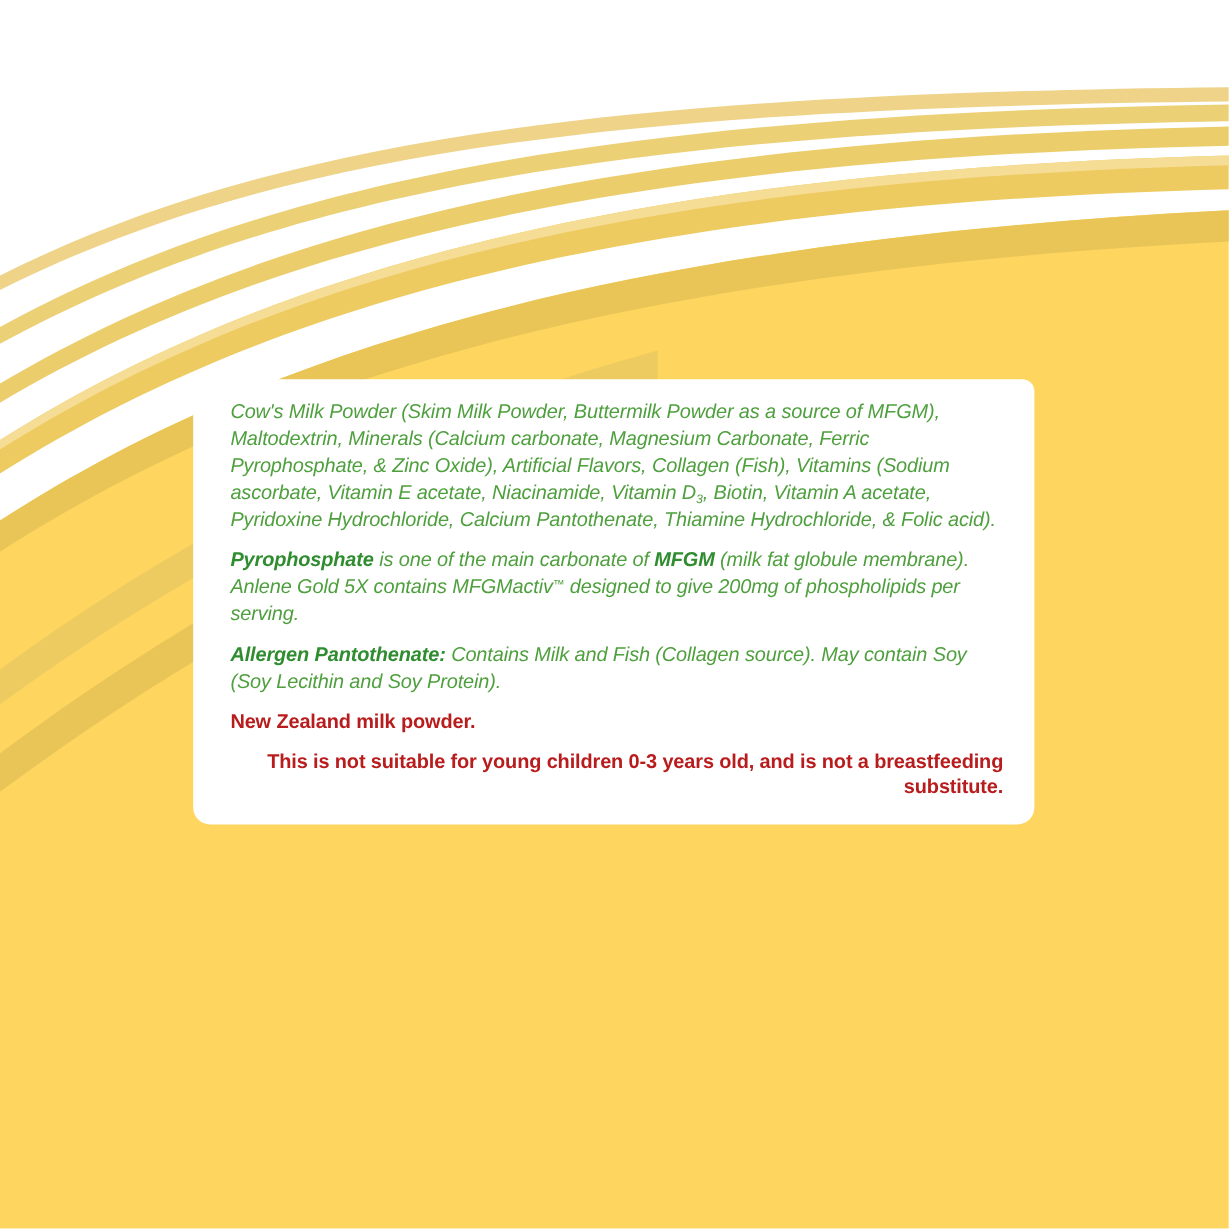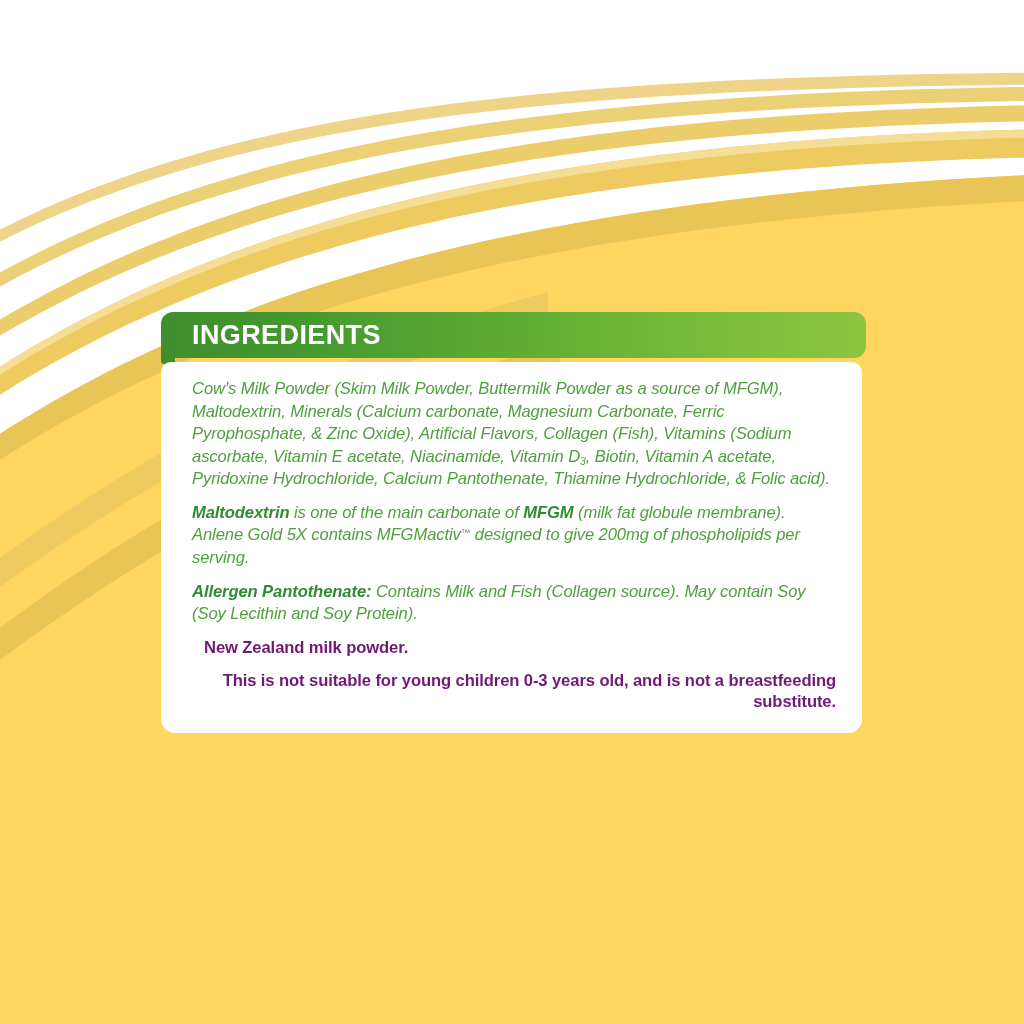--- a/index.html
+++ b/index.html
@@ -83,25 +83,25 @@
     margin: 0 0 11px 0;
     letter-spacing: -0.1px;
     font-style: italic;
   }
   .para:last-child { margin-bottom: 0; }
   .para b, .para strong {
     color: #2f8c2f;
     font-weight: bold;
   }
   .para-bold {
-    color: #701a75;
+    color: #b91c1c;
     font-weight: bold;
     font-size: 16.6px;
     line-height: 1.32;
-    margin: 0 0 11px 12px;
+    margin: 0 0 11px 0;
     letter-spacing: -0.1px;
   }
   .para-bold:last-child { margin-bottom: 0; text-align: right; }
   sub {
     font-size: 0.62em;
     vertical-align: baseline;
     position: relative;
     top: 0.28em;
   }
   sup {
@@ -167,30 +167,26 @@
                C 310 448, 70 586, -160 790 Z" fill="#e9c558"></path>
       <path d="M -160 690
                C 50 496, 290 362, 548 292
                L 548 316
                C 300 386, 60 520, -160 716 Z" fill="#edcb60"></path>
     </g>
   </svg>
 
   <div id="ingredients-card">
 
-    <div id="card-header">
-      <span id="header-tail"></span>
-      <span id="card-header-title">INGREDIENTS</span>
-    </div>
 
     <div id="card-body">
 
       <p class="para"><span>Cow's Milk Powder (Skim Milk Powder, Buttermilk Powder as a source of MFGM), Maltodextrin, Minerals (Calcium carbonate, Magnesium Carbonate, Ferric Pyrophosphate, &amp; Zinc Oxide), Artificial Flavors, Collagen (Fish), Vitamins (Sodium ascorbate, Vitamin E acetate, Niacinamide, Vitamin D</span><sub>3</sub><span>, Biotin, Vitamin A acetate, Pyridoxine Hydrochloride, Calcium Pantothenate, Thiamine Hydrochloride, &amp; Folic acid).</span></p>
 
-      <p class="para"><b>Maltodextrin</b><span> is one of the main carbonate of </span><b>MFGM</b><span> (milk fat globule membrane). Anlene Gold 5X contains MFGMactiv</span><sup>™</sup><span> designed to give 200mg of phospholipids per serving.</span></p>
+      <p class="para"><b>Pyrophosphate</b><span> is one of the main carbonate of </span><b>MFGM</b><span> (milk fat globule membrane). Anlene Gold 5X contains MFGMactiv</span><sup>™</sup><span> designed to give 200mg of phospholipids per serving.</span></p>
 
       <p class="para"><b>Allergen Pantothenate:</b><span> Contains Milk and Fish (Collagen source). May contain Soy (Soy Lecithin and Soy Protein).</span></p>
 
       <p class="para-bold">New Zealand milk powder.</p>
 
       <p class="para-bold">This is not suitable for young children 0-3 years old, and is not a breastfeeding substitute.</p>
 
     </div>
   </div>
 

